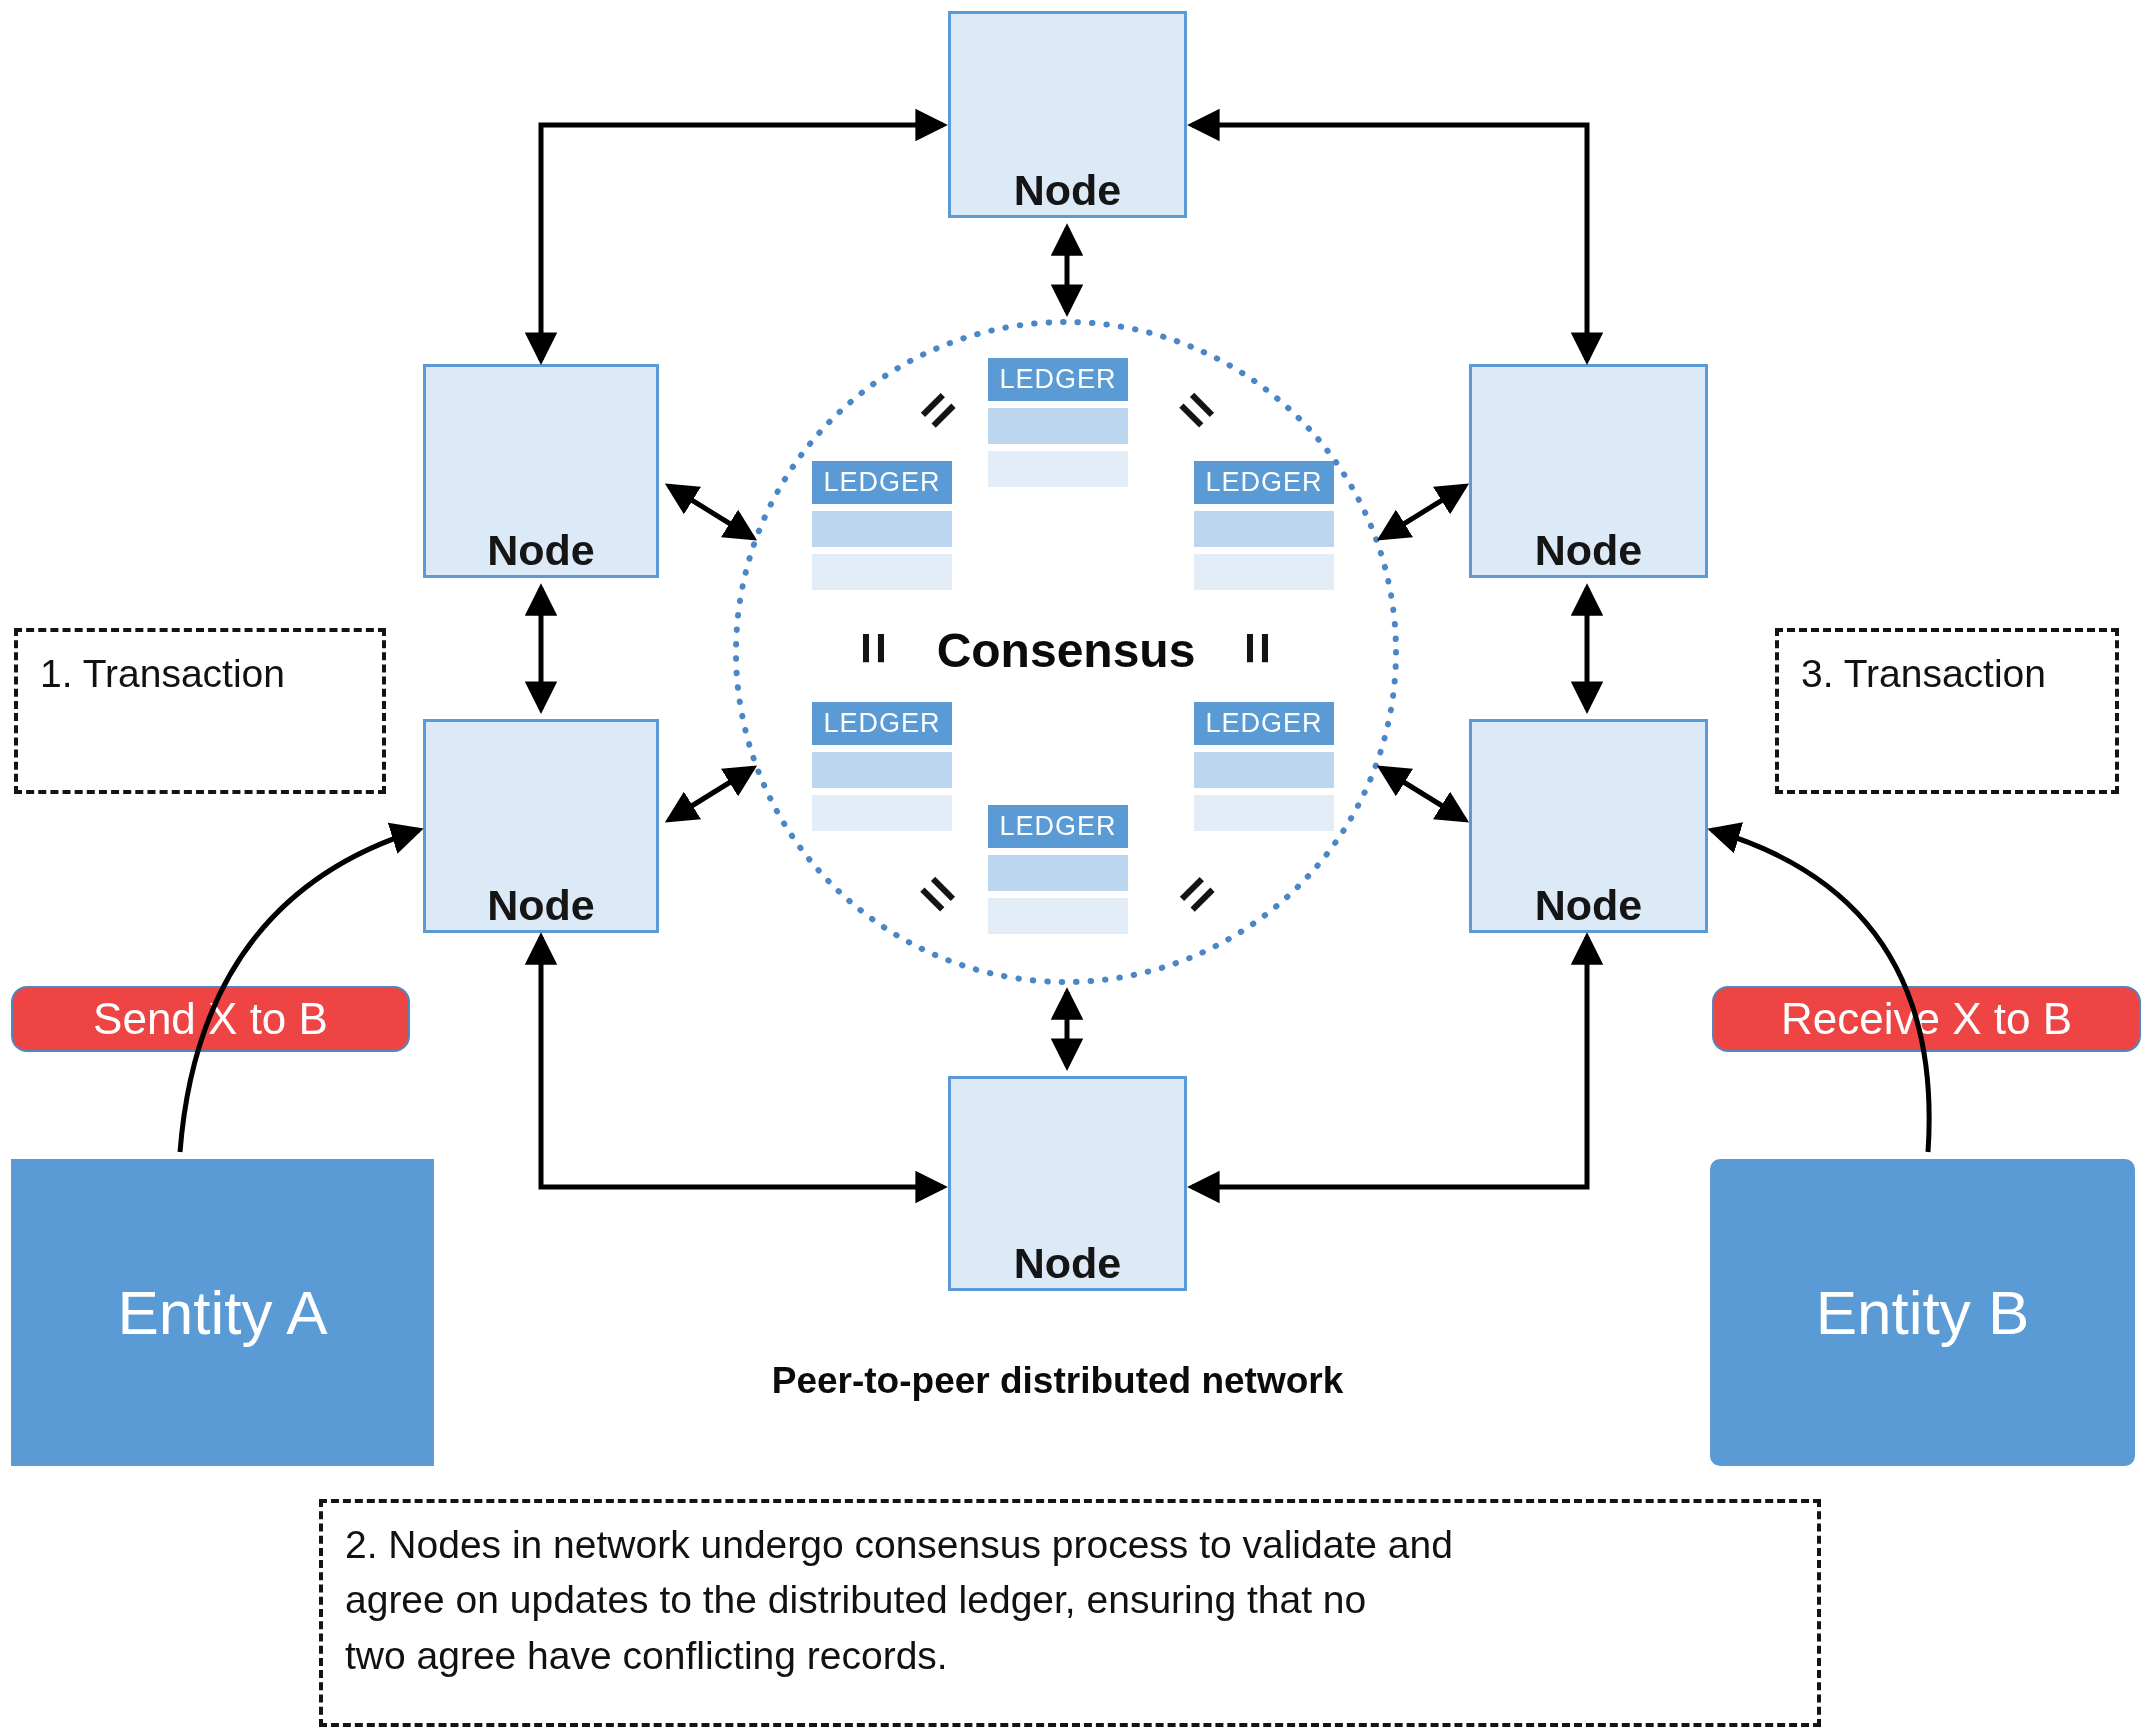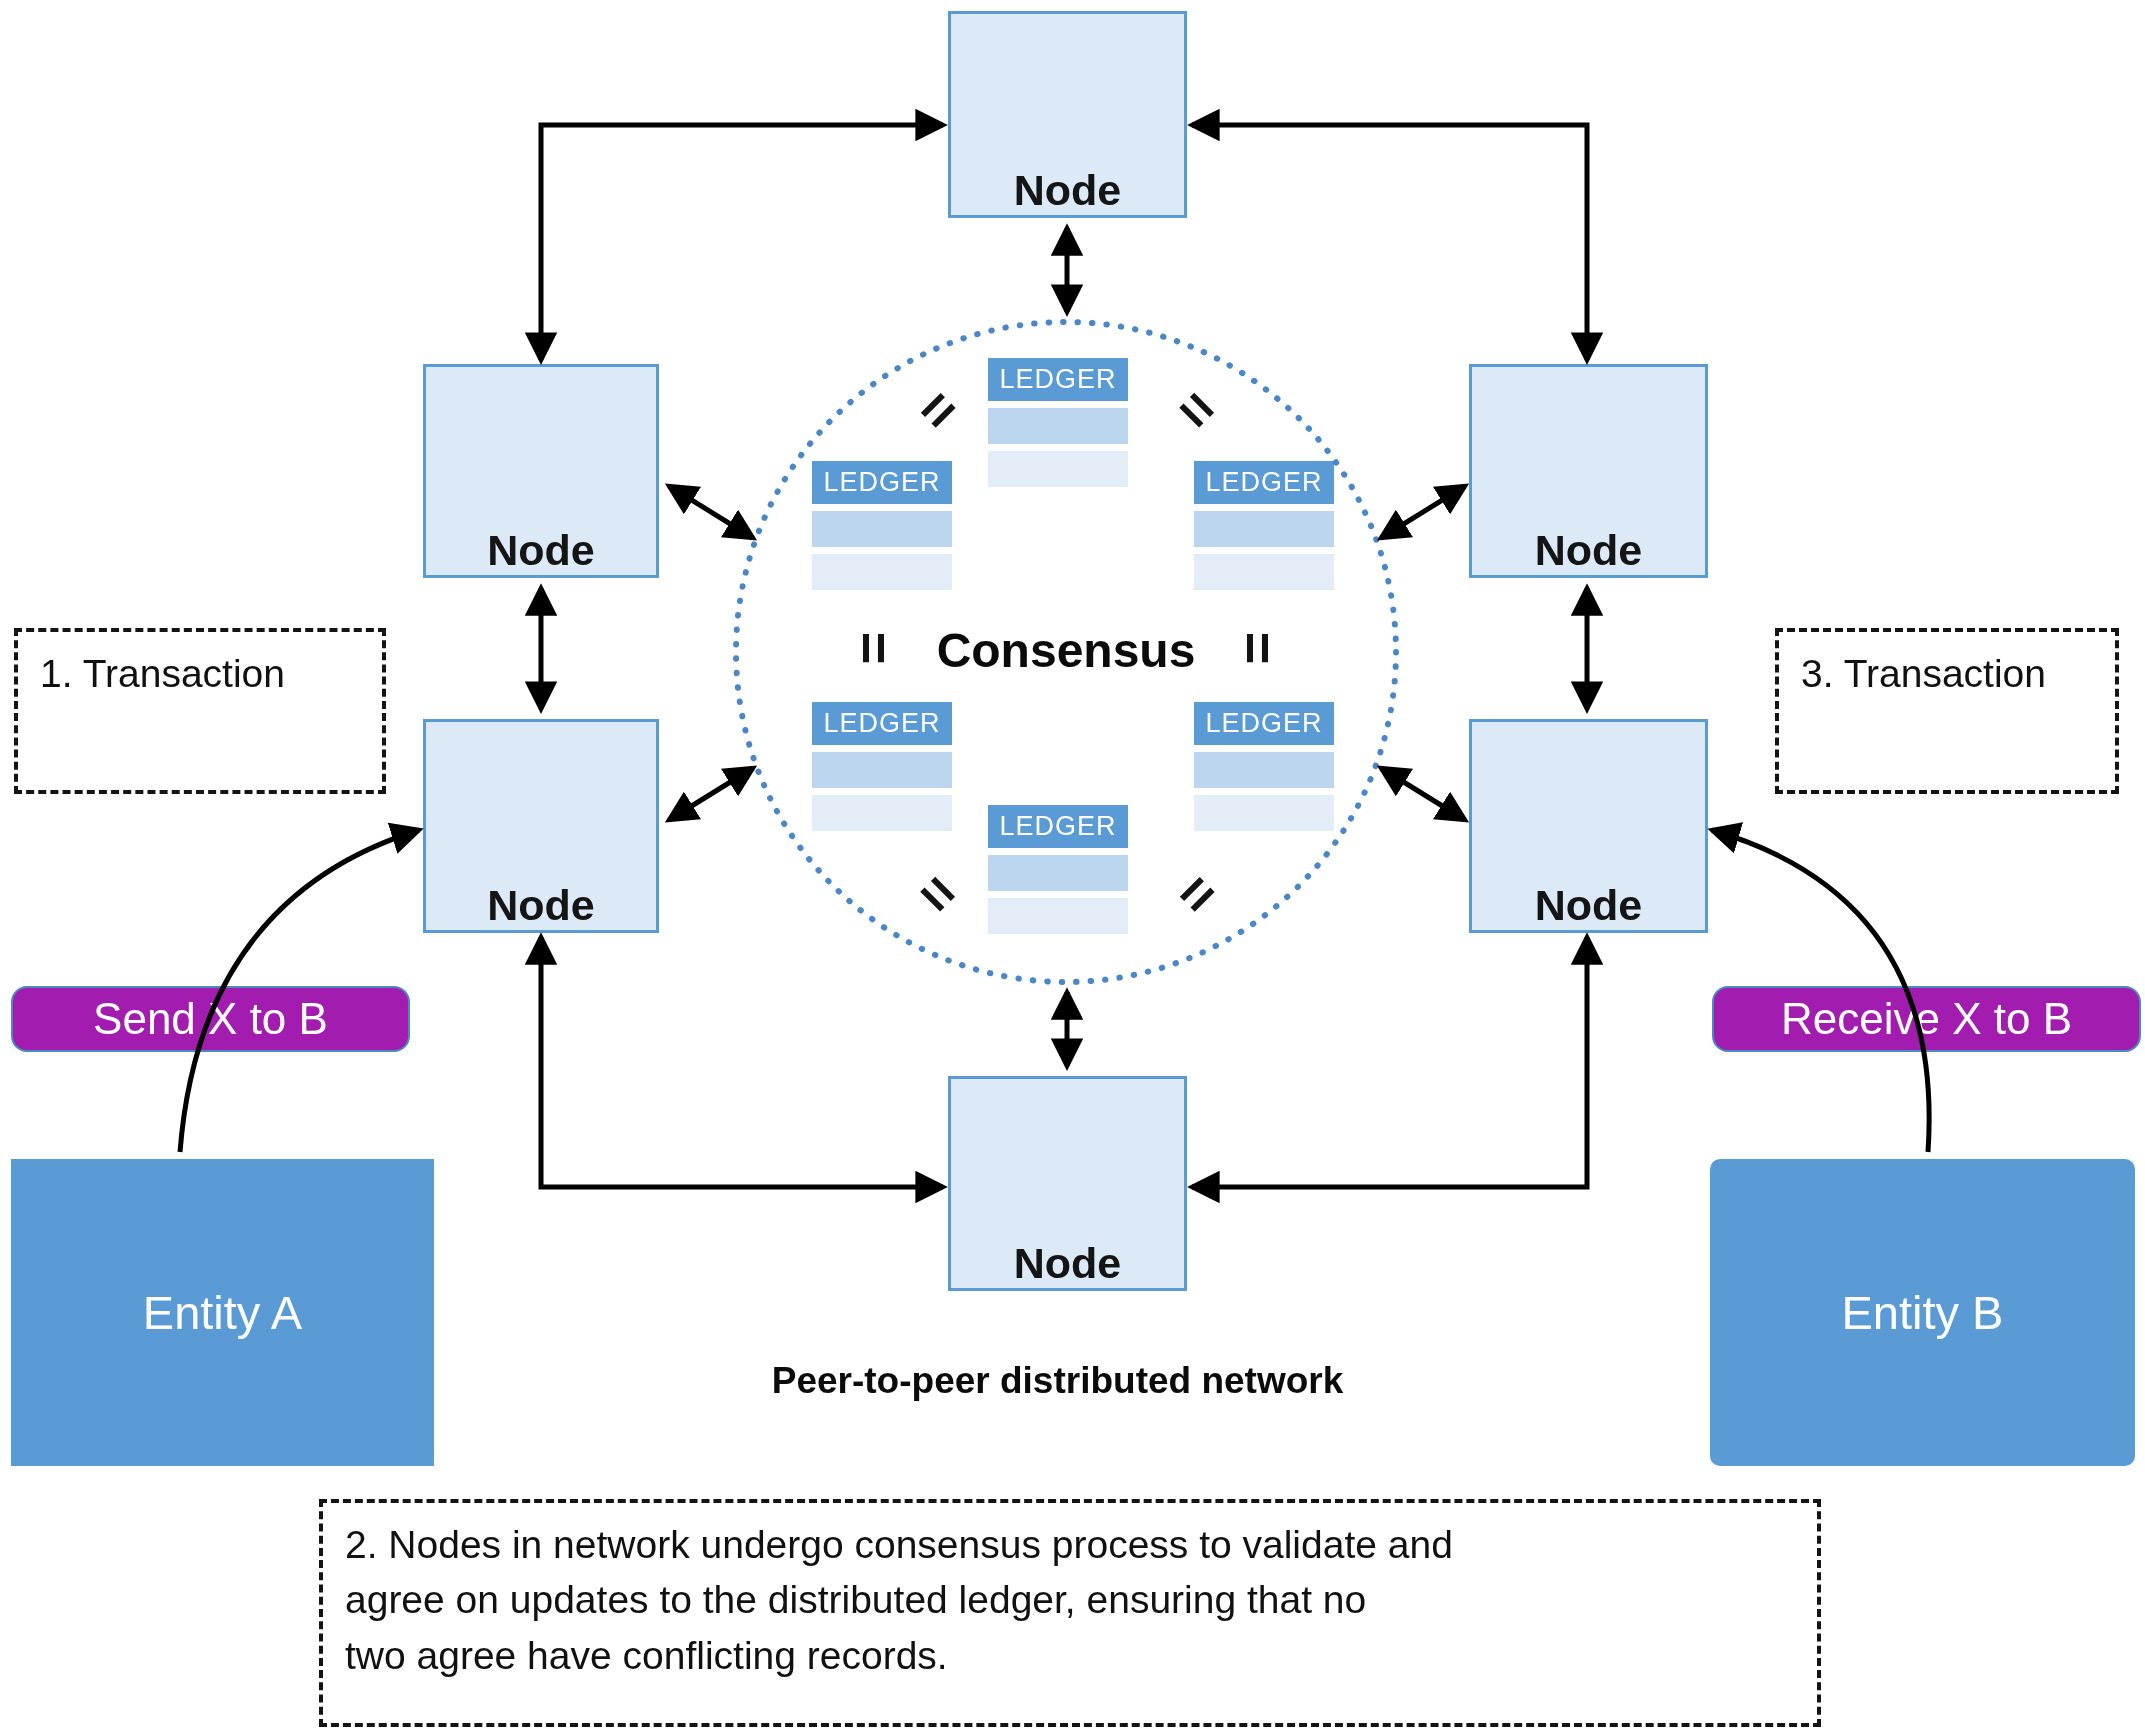--- a/index.html
+++ b/index.html
@@ -7,25 +7,25 @@
   .canvas { position:relative; width:2145px; height:1731px; background:#ffffff; overflow:hidden; }
 
   .node {
     position:absolute; background:#dce9f7; border:3px solid #5b9bd5;
     display:flex; align-items:flex-end; justify-content:center;
     font-weight:700; font-size:43px; color:#151515;
   }
 
   .entity {
     position:absolute; background:#5b9bd5; color:#ffffff;
-    display:flex; align-items:center; justify-content:center; font-size:47px;
+    display:flex; align-items:center; justify-content:center; font-size:62px;
   }
 
   .pill {
-    position:absolute; background:#a21caf; border:2px solid #4d88c0; border-radius:16px;
+    position:absolute; background:#ef4444; border:2px solid #4d88c0; border-radius:16px;
     color:#ffffff; display:flex; align-items:center; justify-content:center; font-size:44px;
   }
 
   .note {
     position:absolute; border:4px dashed #141414; background:#ffffff;
     color:#111111; font-size:39px; line-height:1.42; padding:14px 22px;
   }
   .note span { display:block; }
 
   .ledger { position:absolute; width:140px; }

